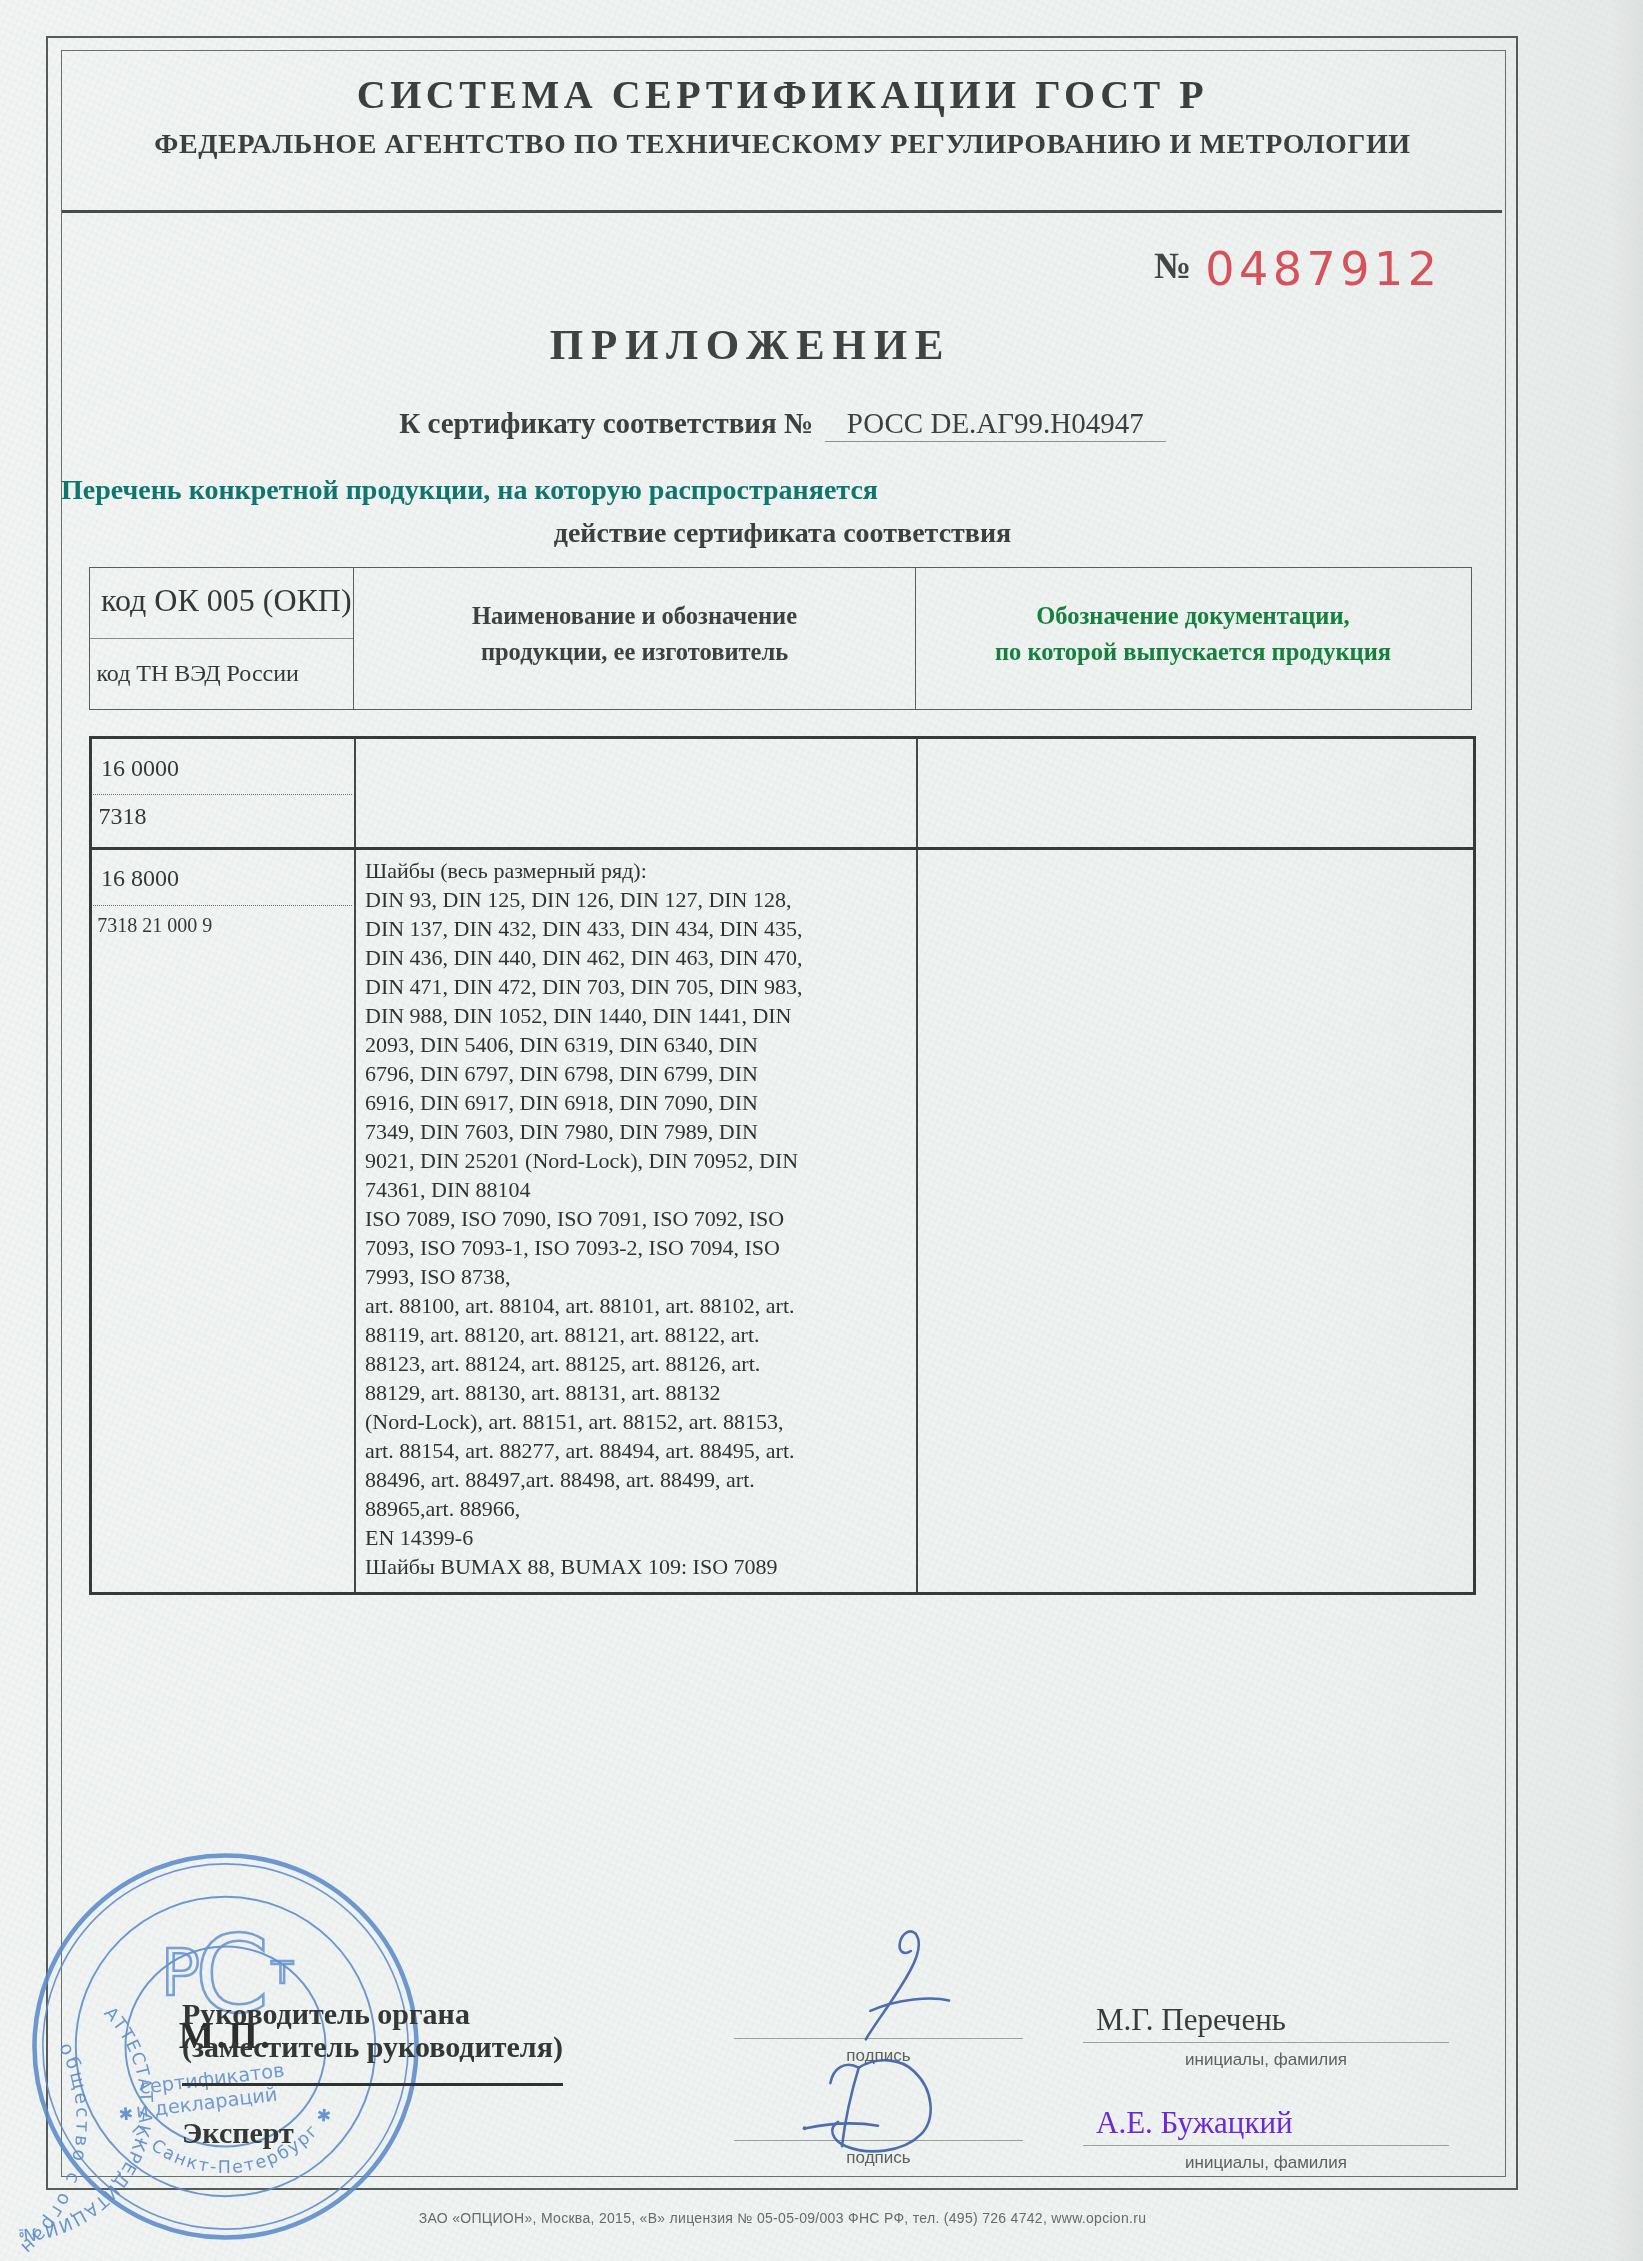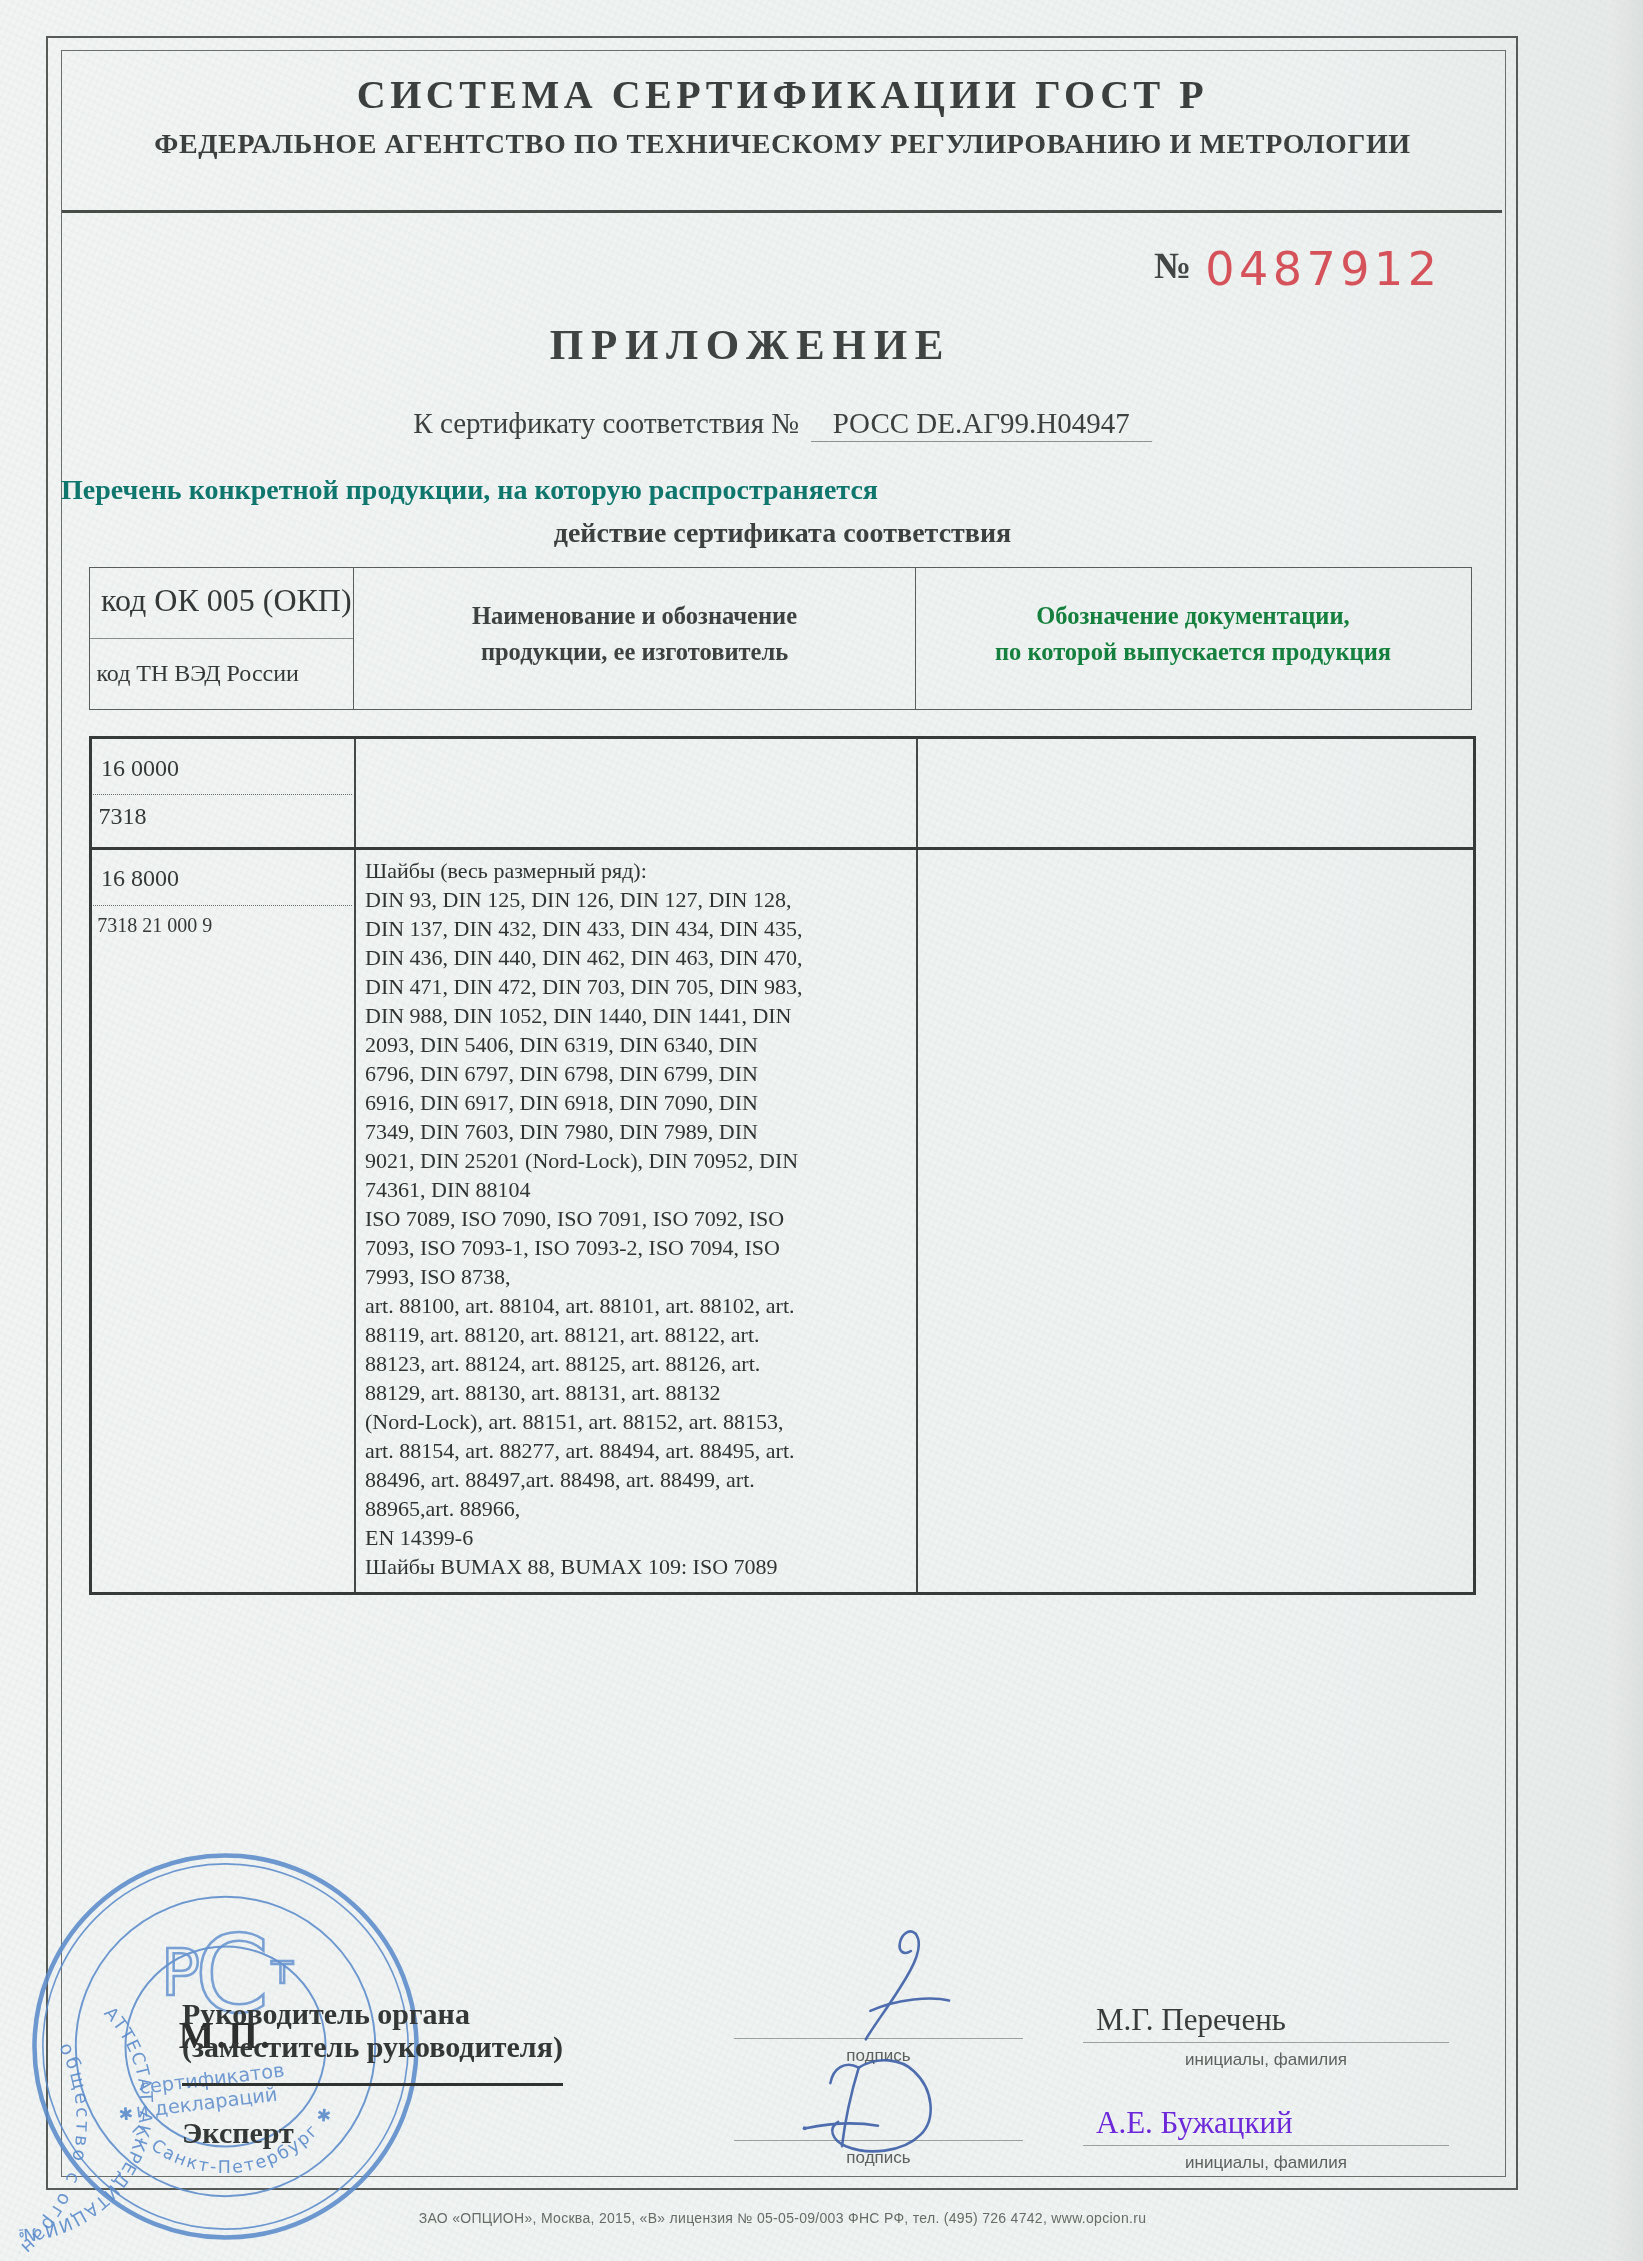--- a/index.html
+++ b/index.html
@@ -21,21 +21,21 @@
   .band-title{left:61px;top:71px;width:1443px;text-align:center;font-size:40px;font-weight:bold;letter-spacing:4.5px;color:#3b3f3d;}
   .band-subtitle{left:61px;top:128px;width:1443px;text-align:center;font-size:28px;font-weight:bold;letter-spacing:0.6px;color:#3b3f3d;}
   .band-rule{left:62px;top:210px;width:1440px;height:2.6px;background:#474c49;}
   
   .cert-no{left:1154px;top:246px;display:flex;align-items:flex-start;gap:14px;}
   .cert-no .nosign{font-size:37px;font-weight:bold;color:#424644;border-bottom:none;line-height:1.1;}
   .cert-no .digits{font-family:"DejaVu Sans","Liberation Sans",sans-serif;font-size:46px;font-weight:400;letter-spacing:4.5px;line-height:1.0;}
   
   .doc-title{left:61px;top:320px;width:1379px;text-align:center;font-size:43px;font-weight:bold;letter-spacing:7.7px;color:#3f4341;}
   .cert-ref{left:61px;top:407px;width:1443px;text-align:center;font-size:29px;color:#3c403e;}
-  .cert-ref .lbl{font-weight:normal;}
+  .cert-ref .lbl{font-weight:bold;}
   .cert-ref .num{display:inline-block;padding:0 22px 1.3px 22px;margin-left:11.6px;border-bottom:1.9px solid #8d918f;font-weight:500;}
   .purpose1{left:61px;top:474px;width:1443px;text-align:left;font-size:28px;font-weight:bold;color:#0f766e;}
   .purpose2{left:61px;top:517px;width:1443px;text-align:center;font-size:28px;font-weight:bold;color:#3c403e;}
   
   .thead{left:89px;top:567px;width:1381px;height:141px;border:1.9px solid #5a5e5b;}
   .thead .v1{position:absolute;left:263px;top:0;width:1.3px;height:100%;background:#5a5e5b;}
   .thead .v2{position:absolute;left:825px;top:0;width:1.3px;height:100%;background:#5a5e5b;}
   .thead .c1split{position:absolute;left:0;top:70px;width:263px;height:1.3px;background:#8a8e8b;}
   .thead .c1a{position:absolute;left:11px;top:14px;font-size:32px;font-weight:400;}
   .thead .c1b{position:absolute;left:6.4px;top:92px;font-size:24px;font-weight:500;}

